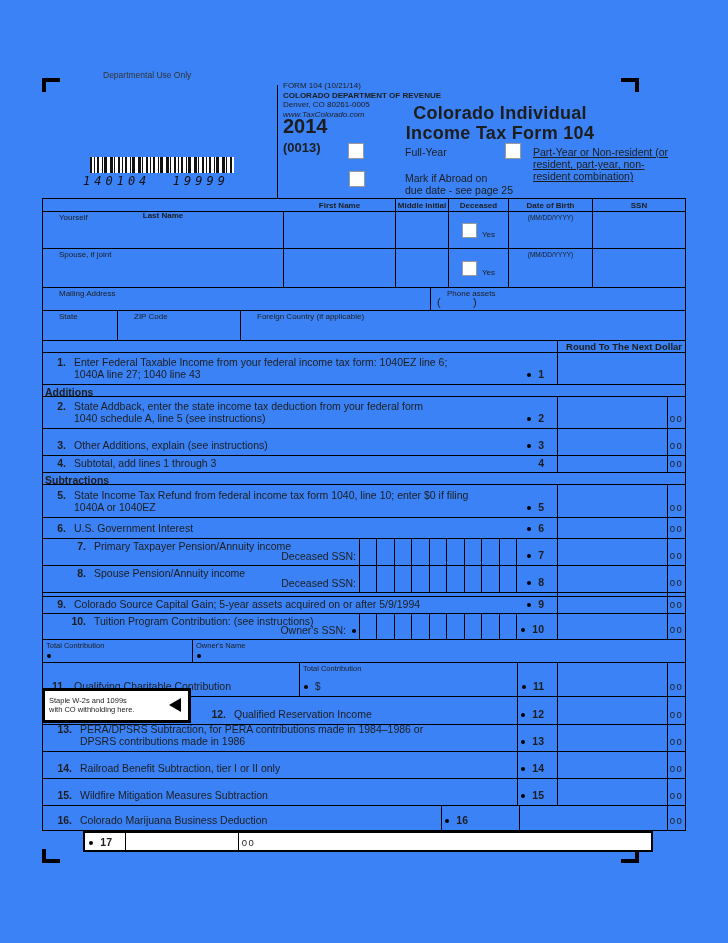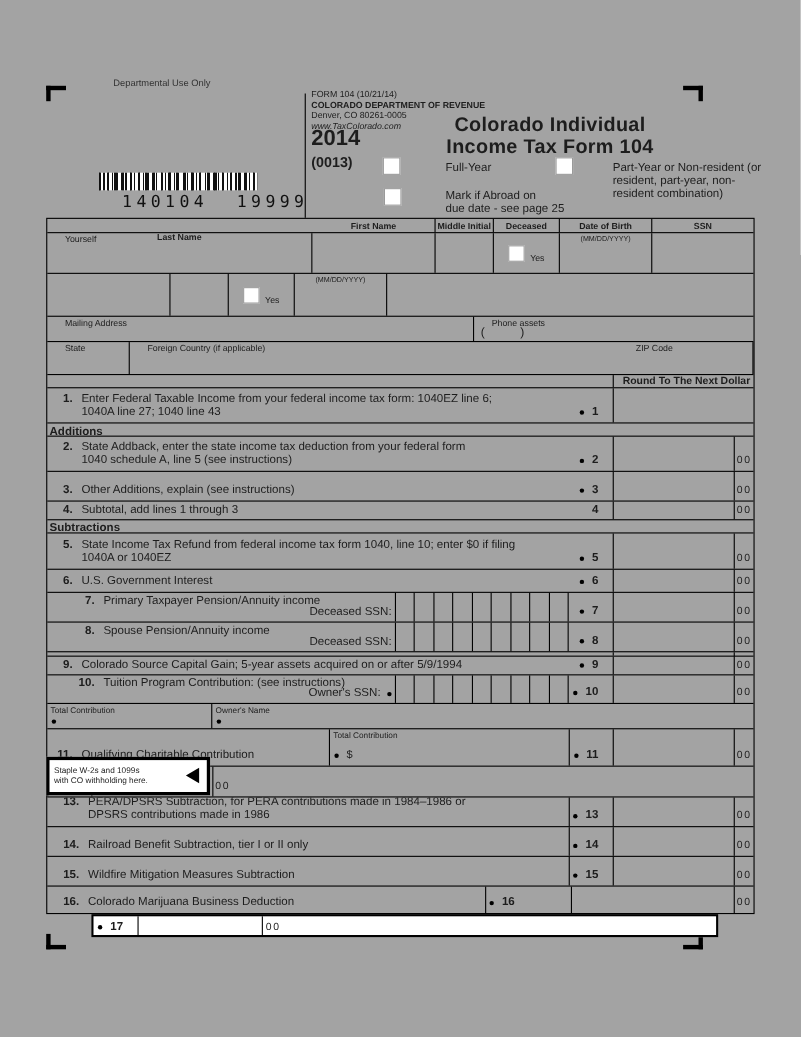--- a/index.html
+++ b/index.html
@@ -1,32 +1,32 @@
 <!DOCTYPE html>
 <html><head>
 <meta charset="utf-8">
 <style>
   html,body{margin:0;padding:0;background:#fff;}
-  .page{position:relative;width:728px;height:943px;background:#a3a3a3;overflow:hidden;
+  .page{position:relative;width:728px;height:943px;background:#3b82f6;overflow:hidden;
         font-family:"Liberation Sans",sans-serif;color:#1d1d1d;}
   .pre{white-space:pre;}
   
   .cm{position:absolute;width:14px;height:10px;}
   .cm-tl{left:42px;top:78px;border-top:4px solid #000;border-left:4px solid #000;}
   .cm-tr{left:621px;top:78px;border-top:4px solid #000;border-right:4px solid #000;}
   .cm-bl{left:42px;top:849px;border-bottom:4px solid #000;border-left:4px solid #000;}
   .cm-br{left:621px;top:849px;border-bottom:4px solid #000;border-right:4px solid #000;}
   .dept-use{position:absolute;left:103px;top:70px;font-size:8.5px;color:#333;}
   
   .barcode{position:absolute;left:90px;top:157px;width:144px;height:16px;
     background-image:
       repeating-linear-gradient(90deg,#111 0 1px,transparent 1px 4px),
       repeating-linear-gradient(90deg,#111 0 2px,#fff 2px 7px);}
-  .bdigits{position:absolute;left:111px;top:174px;font-family:"DejaVu Sans Mono",monospace;
-    font-size:15px;letter-spacing:4px;color:#111;}
+  .bdigits{position:absolute;left:83px;top:174px;font-family:"DejaVu Sans Mono",monospace;
+    font-size:12px;letter-spacing:4px;color:#111;font-style:italic;}
   .hdr-divider{position:absolute;left:277px;top:85px;width:1px;height:113px;background:#000;}
   .hblock{position:absolute;left:283px;top:81px;font-size:8px;line-height:9.5px;}
   .hblock .b{font-weight:bold;}
   .hblock .i{font-style:italic;}
   .year{position:absolute;left:283px;top:114px;font-size:20px;font-weight:bold;line-height:25px;}
   .fcode{position:absolute;left:283px;top:140px;font-size:13px;font-weight:bold;}
   .title{position:absolute;left:355px;top:103px;width:290px;text-align:center;
     font-size:18px;font-weight:bold;line-height:20px;letter-spacing:.3px;}
   .cb{position:absolute;width:14px;height:14px;border:1px solid #9a9a9a;background:#fff;}
   .cbl{position:absolute;font-size:10.5px;line-height:12px;margin-left:27px;}
@@ -112,21 +112,21 @@
   </div>
 
   <div class="cb" style="left:348px;top:143px;"></div>
   <div class="cbl" style="left:378px;top:146px;">Full-Year</div>
   <div class="cb" style="left:349px;top:171px;"></div>
   <div class="cbl" style="left:378px;top:172px;">
     <div>Mark if Abroad on</div>
     <div>due date - see page 25</div>
   </div>
   <div class="cb" style="left:505px;top:143px;"></div>
-  <div class="cbl" style="left:530px;top:146px;">
+  <div class="cbl" style="left:506px;top:146px;text-decoration:underline;">
     <div>Part-Year or Non-resident (or</div>
     <div>resident, part-year, non-</div>
     <div>resident combination)</div>
   </div>
 
   <div class="tbl">
 
     <div class="r" style="height:13px;">
       <div class="c br hcell" style="width:241px;margin-top:16px;">Last Name</div>
       <div class="c br hcell" style="width:112px;">First Name</div>
@@ -146,20 +146,23 @@
         <span class="tcb"></span>
         <span class="yes">Yes</span>
       </div>
       <div class="c br mmdd" style="width:84px;">
         <span>(MM/DD/YYYY)</span>
       </div>
       <div class="c" style="flex:1;"></div>
     </div>
 
     <div class="r" style="height:39px;">
+      <div class="c br" style="width:241px;">
+        <span class="lab">Spouse, if joint</span>
+      </div>
       <div class="c br" style="width:112px;"></div>
       <div class="c br" style="width:53px;"></div>
       <div class="c br dcell" style="width:60px;">
         <span class="tcb"></span>
         <span class="yes">Yes</span>
       </div>
       <div class="c br mmdd" style="width:84px;">
         <span>(MM/DD/YYYY)</span>
       </div>
       <div class="c" style="flex:1;"></div>
@@ -172,25 +175,25 @@
       <div class="c" style="flex:1;">
         <span class="lab">Phone assets</span>
         <span class="parens pre">(      )</span>
       </div>
     </div>
 
     <div class="r" style="height:30px;">
       <div class="c br" style="width:75px;">
         <span class="lab">State</span>
       </div>
+      <div class="c br" style="width:123px;">
+        <span class="lab">ZIP Code</span>
+      </div>
       <div class="c" style="flex:1;">
         <span class="lab">Foreign Country (if applicable)</span>
-      </div>
-      <div class="c br" style="width:123px;">
-        <span class="lab">ZIP Code</span>
       </div>
     </div>
 
     <div class="r roundr" style="height:12px;">
       <div class="c roundcell bl">Round To The Next Dollar</div>
     </div>
 
     <div class="r" style="height:32px;">
       <div class="c desc">
           <span class="dtxt">
@@ -440,20 +443,26 @@
           <span class="blt"></span>
           <span>11</span>
         </div>
       <div class="c amt bl"></div>
       <div class="c cents bl">
           <span>00</span>
         </div>
     </div>
 
     <div class="r" style="height:28px;">
+      <div class="c desc" style="padding-left:160px;">
+          <span class="dtxt">
+            <span class="dn">12.</span>
+            <span>Qualified Reservation Income</span>
+          </span>
+        </div>
       <div class="c lnum bl">
           <span class="blt"></span>
           <span>12</span>
         </div>
       <div class="c amt bl"></div>
       <div class="c cents bl">
           <span>00</span>
         </div>
     </div>
 

